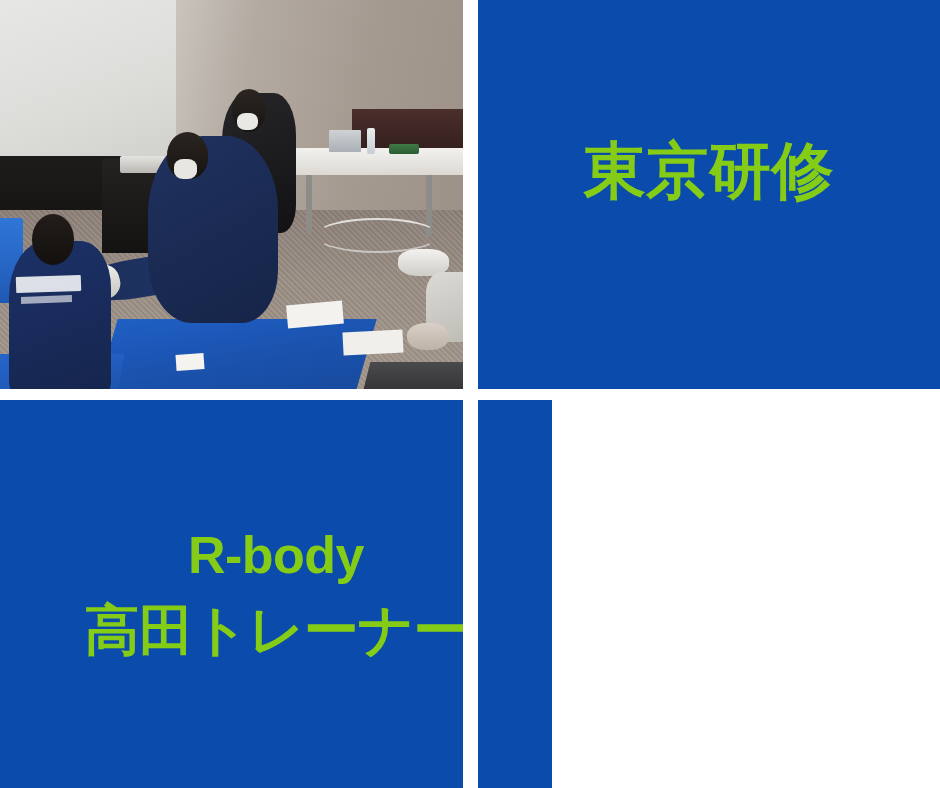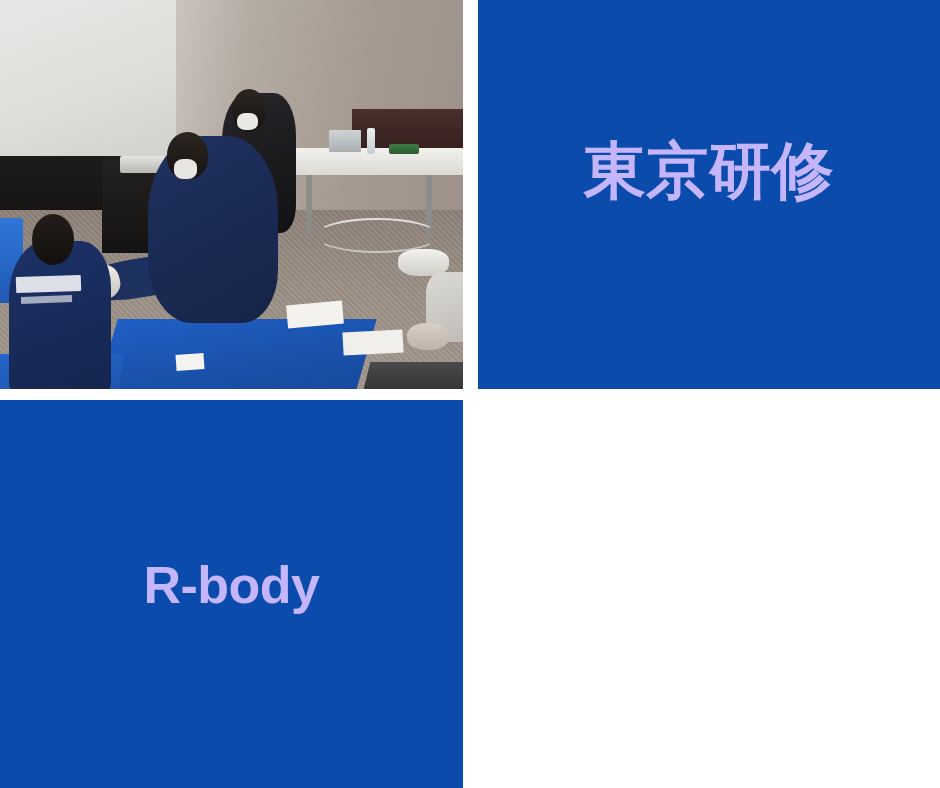--- a/index.html
+++ b/index.html
@@ -12,32 +12,32 @@
   .collage{
     position:relative;
     width:940px;height:788px;
     background:#ffffff;
   }
 
   
   .panel{position:absolute;overflow:hidden;}
   .tl{left:0px;   top:0px;   width:463px;height:389px;}
   .tr{left:478px; top:0px;   width:462px;height:389px;}
-  .bl{left:0px;   top:400px; width:463px;height:388px;}
+  .bl{left:0px;   top:400px; width:552px;height:388px;}
 
   
   .blue-panel{
     background:#0a4bab;
     display:flex;
     flex-direction:column;
     align-items:center;
     justify-content:center;
   }
   .blue-panel .line{
-    color:#c4b5fd;
+    color:#84cc16;
     font-weight:bold;
     text-align:center;
     line-height:1.08;
     letter-spacing:0.01em;
     white-space:nowrap;
   }
   .tr .line1{font-size:62px;margin-bottom:46px;}
   .tr .line2{font-size:62px;}
   .bl .line1{font-size:52px;margin-bottom:18px;letter-spacing:-0.01em;}
   .bl .line2{font-size:55px;letter-spacing:-0.015em;}
@@ -242,18 +242,19 @@
     <div class="tl-hoodie-r"></div>
     <div class="tl-arm-r"></div>
   </div>
 
   <div class="panel tr blue-panel">
     <div class="line line1">東京研修</div>
   </div>
 
   <div class="panel bl blue-panel">
     <div class="line line1">R-body</div>
+    <div class="line line2">高田トレーナー</div>
   </div>
 
   <div class="gutter gutter-v"></div>
   <div class="gutter gutter-h"></div>
 
 </div>
 
 </body></html>

